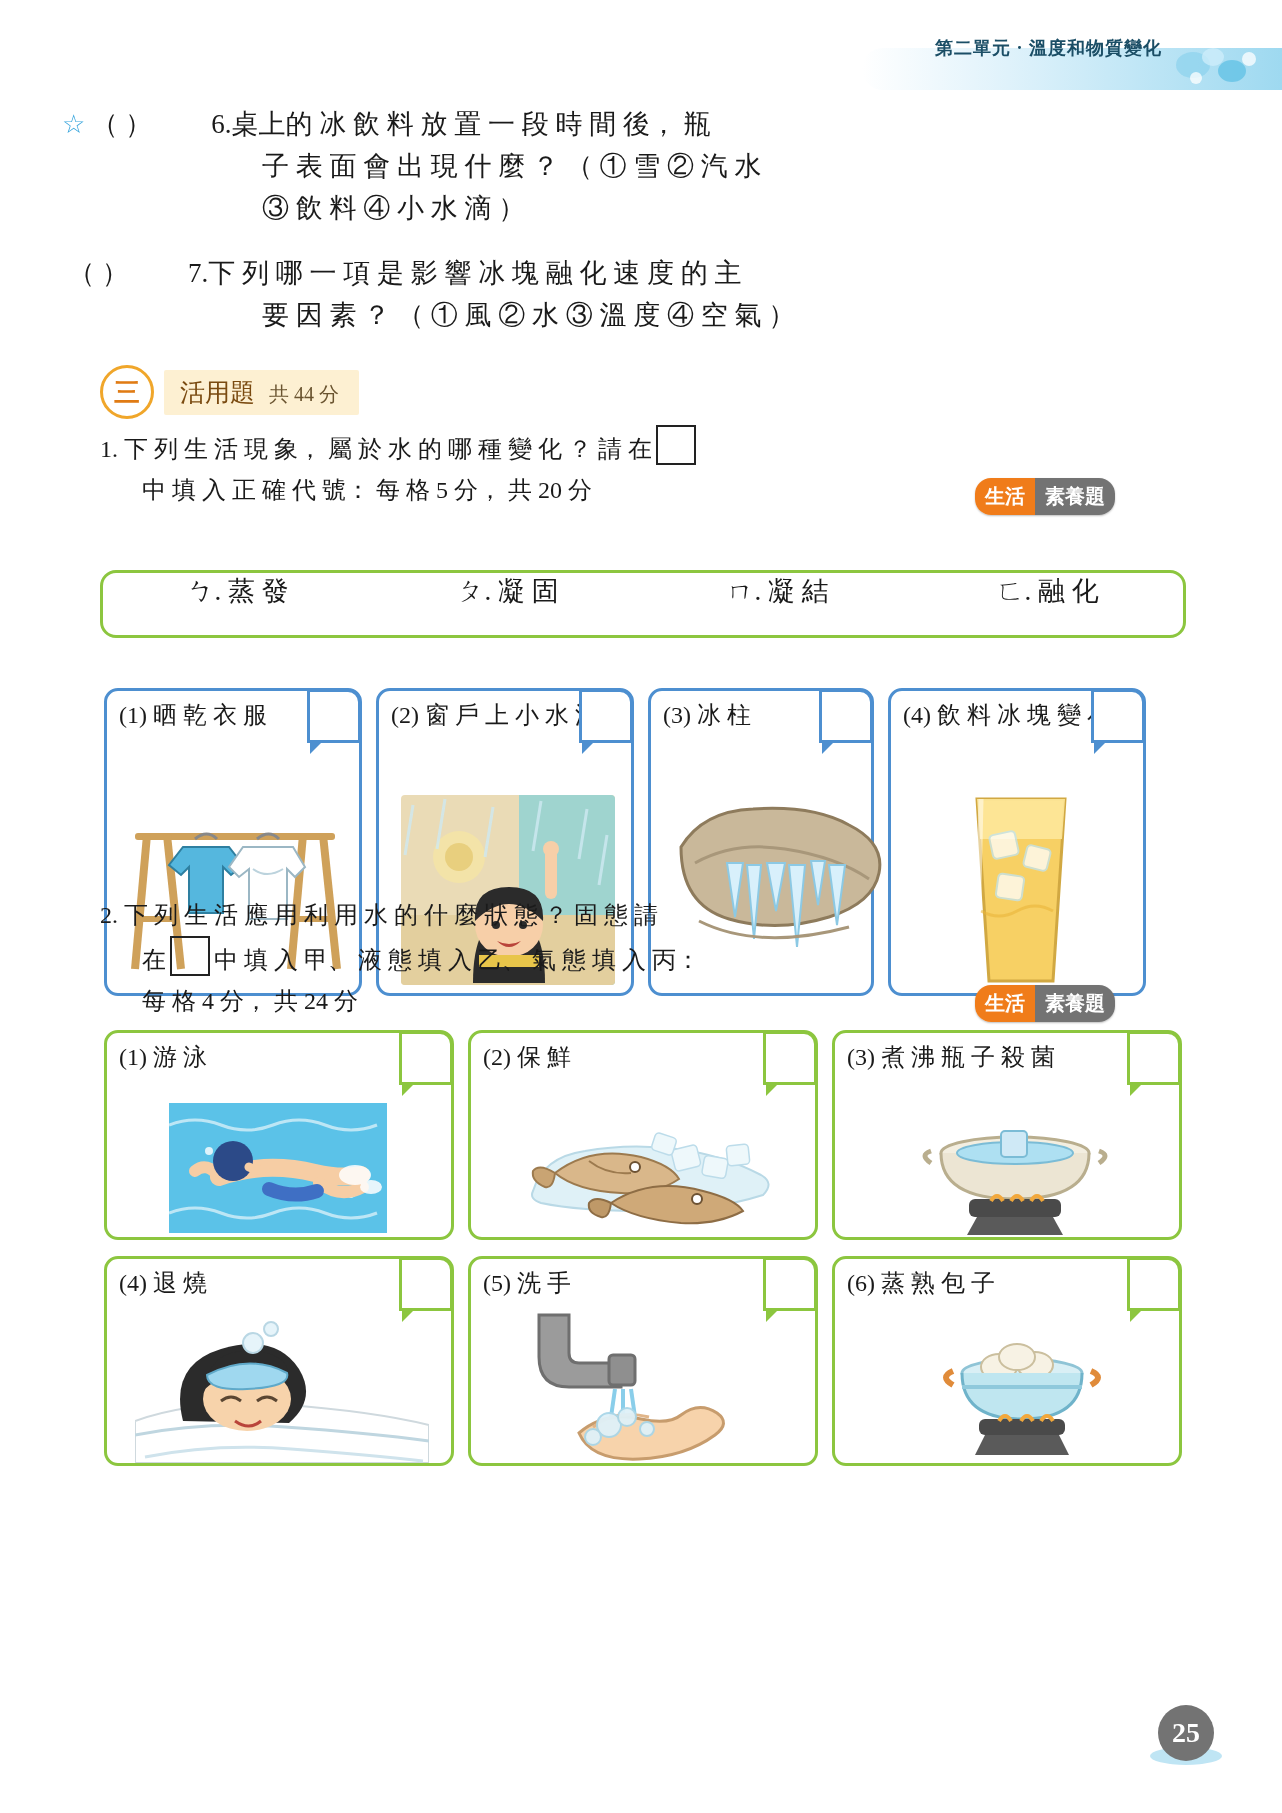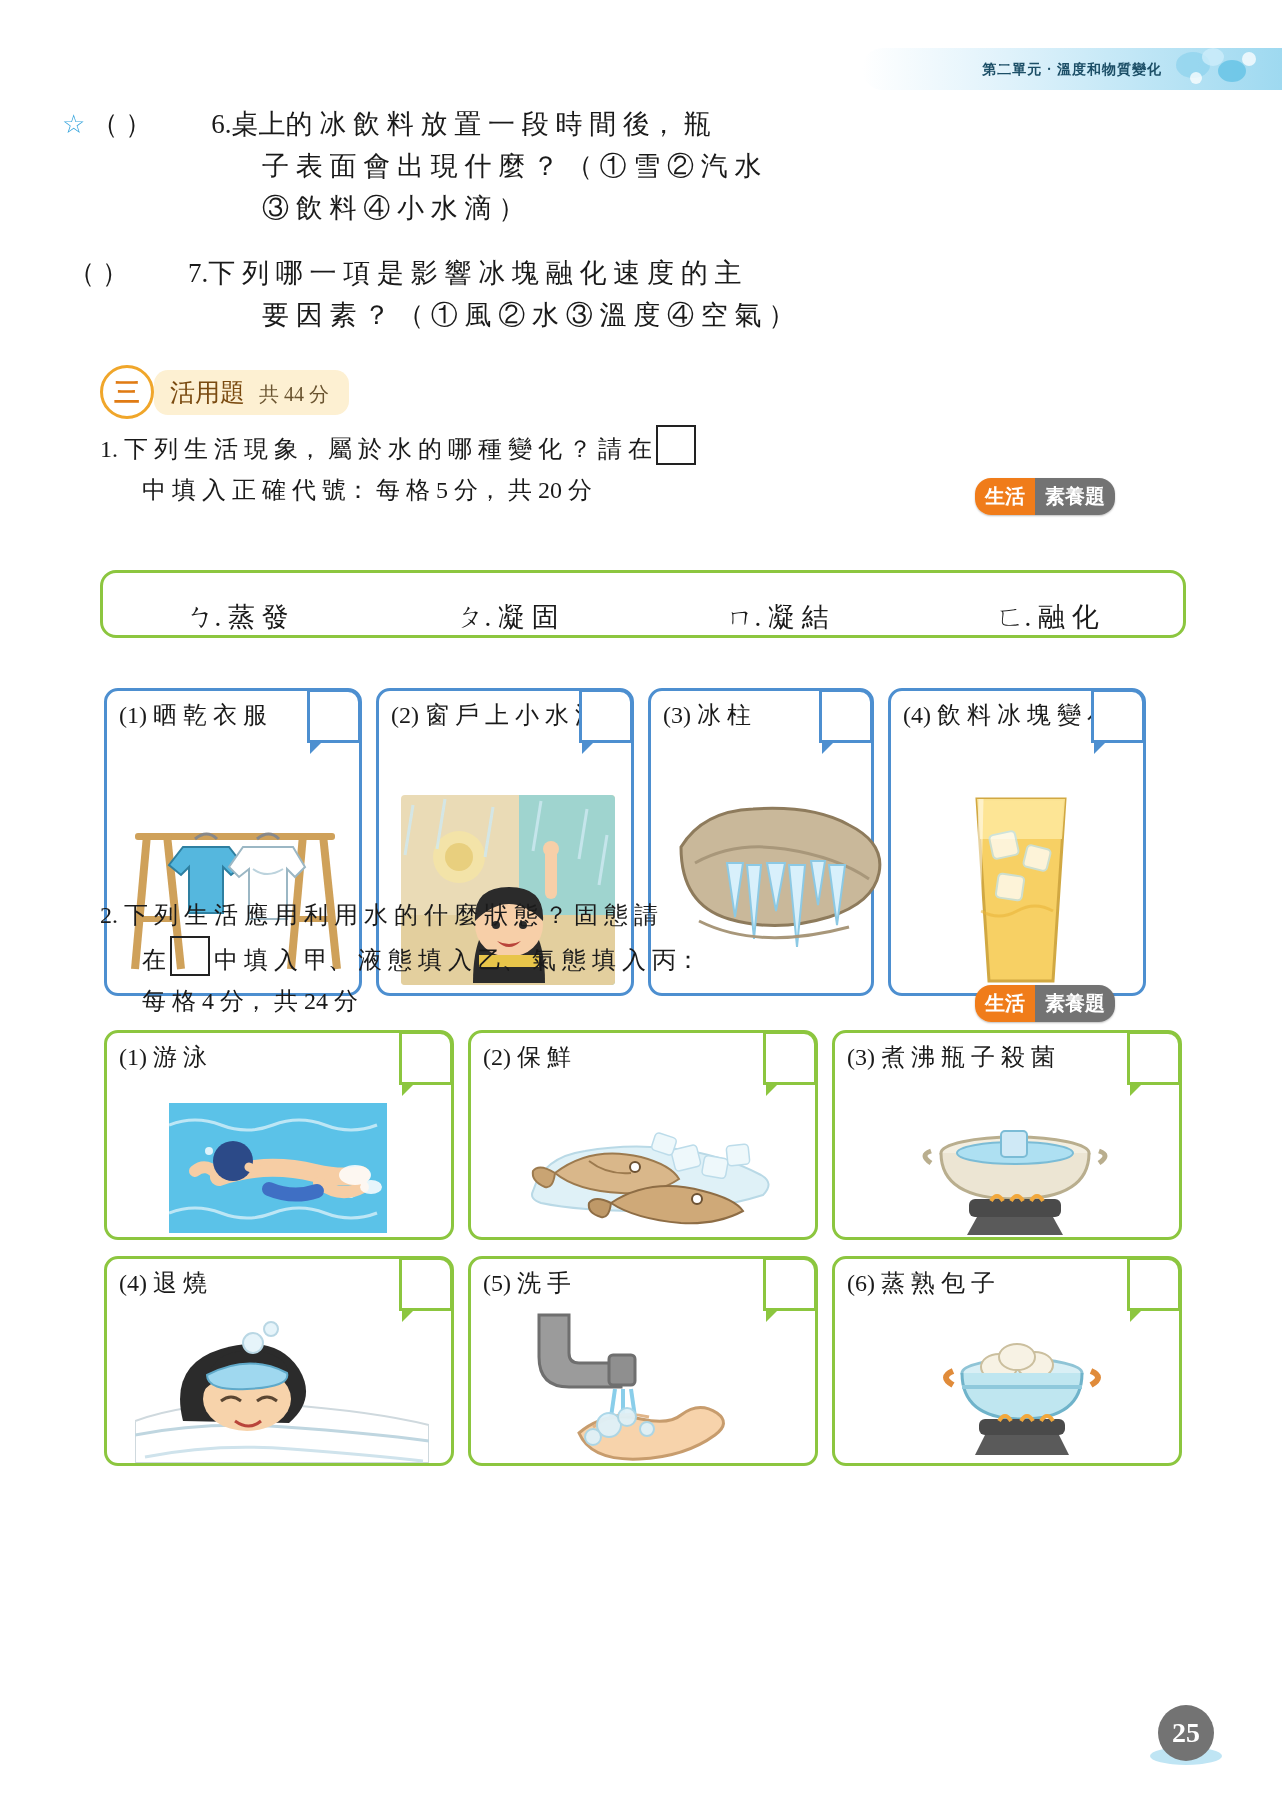--- a/index.html
+++ b/index.html
@@ -22,23 +22,23 @@
     top: 48px;
     right: 0;
     width: 420px;
     height: 42px;
     background: linear-gradient(90deg, #ffffff 0%, #dff2fb 35%, #9ed9f0 100%);
     border-top-left-radius: 22px;
     border-bottom-left-radius: 22px;
   }
   .header-title {
     position: absolute;
-    top: 61px;
+    top: 36px;
     right: 120px;
-    font-size: 14px;
+    font-size: 18px;
     font-weight: bold;
     color: #1b4e66;
     letter-spacing: 1px;
     white-space: nowrap;
   }
   .header-deco {
     position: absolute;
     top: 46px;
     right: 18px;
     width: 92px;
@@ -92,22 +92,23 @@
     border: 3px solid #f0a62a;
     border-radius: 50%;
     color: #e07b14;
     font-size: 26px;
     font-weight: bold;
     display: flex; align-items: center; justify-content: center;
     background: #fff;
     position: relative;
   }
   .sec-pill {
+    margin-left: 10px;
     background: #fdf0d2;
-    border-radius: 14px;
+    border-radius: 2px;
     padding: 6px 20px 6px 16px;
     font-size: 25px;
     color: #7a4a10;
     display: flex;
     align-items: baseline;
     gap: 14px;
   }
   .sec-pill .pts { font-size: 20px; color: #6a5430; }
 
   
@@ -141,21 +142,21 @@
   
   .answer-bank {
     position: absolute;
     left: 100px;
     top: 570px;
     width: 1080px;
     height: 62px;
     border: 3px solid #8cc63f;
     border-radius: 16px;
     display: flex;
-    align-items: flex-end;
+    align-items: flex-start;
     justify-content: space-around;
     font-size: 27px;
     background: #fff;
   }
 
   
   .card-grid {
     position: absolute;
     display: flex;
     gap: 14px;

